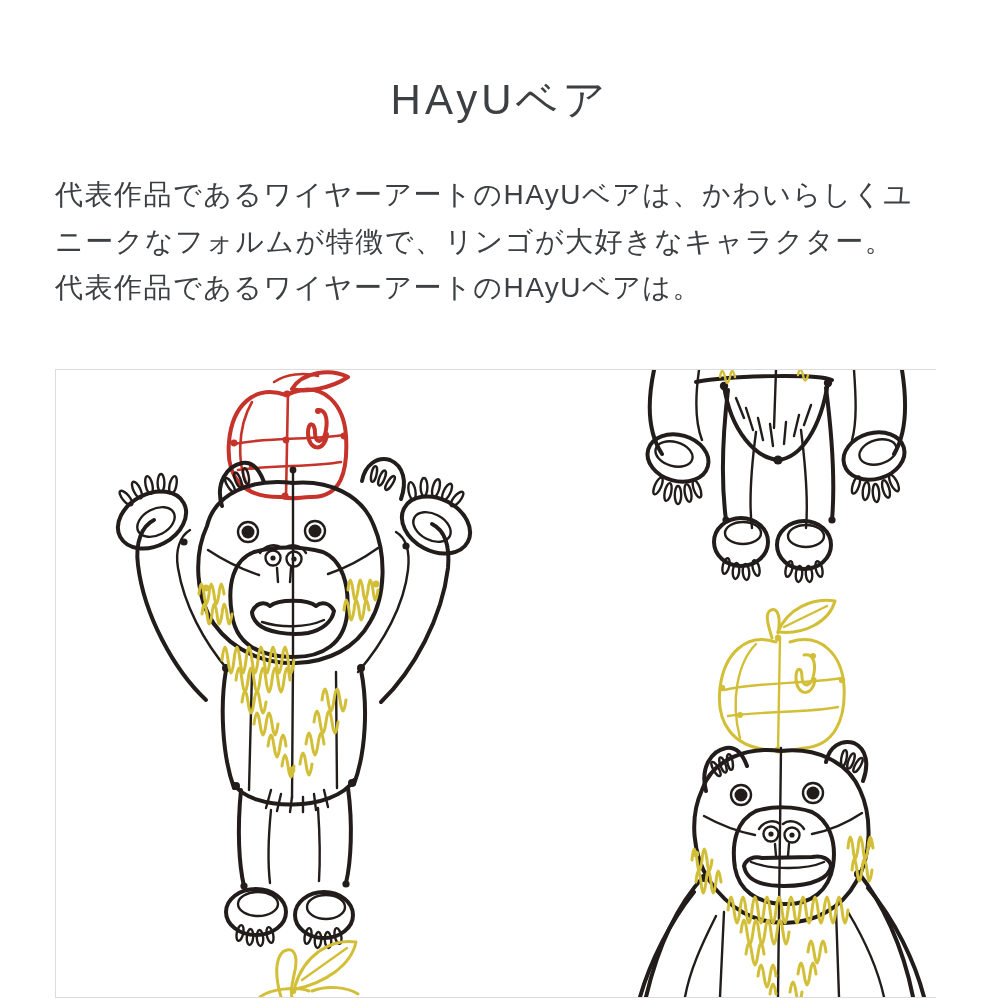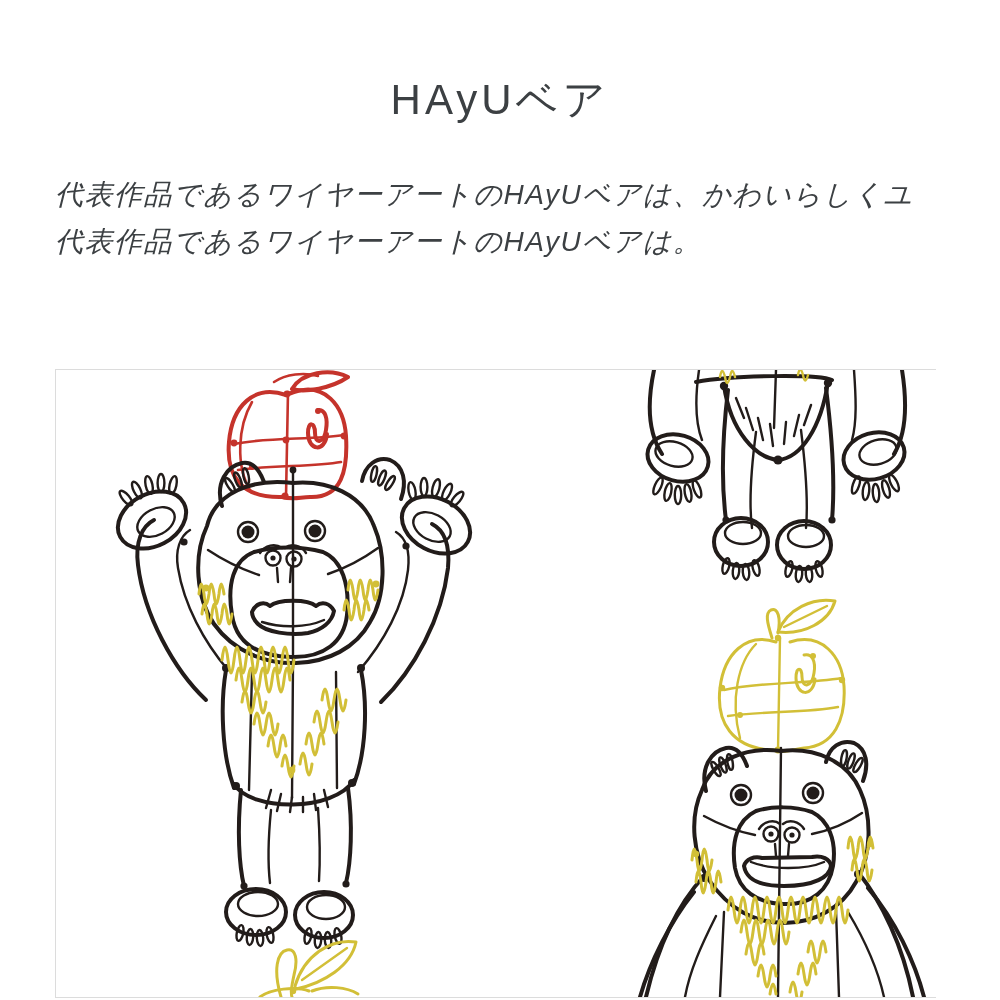--- a/index.html
+++ b/index.html
@@ -5,21 +5,21 @@
   :root{
     --background:#ffffff; --text:#3c4043; --line:#221c1a;
     --red-apple:#c5332b; --yellow:#d2bf37; --frame-border:#dcdcdc;
   }
   *{margin:0;padding:0;box-sizing:border-box;}
   html,body{width:1000px;height:1000px;background:var(--background,#fff);
     font-family:"Liberation Sans","DejaVu Sans",sans-serif;}
   .page{position:relative;width:936px;height:1000px;overflow:hidden;background:var(--background,#fff);padding-left:22px;}
   .title{position:absolute;top:76px;left:0;width:1000px;text-align:center;
     font-size:42px;line-height:48px;letter-spacing:4px;font-weight:500;color:var(--text,#3c4043);}
-  .desc{position:absolute;top:172px;left:55px;width:900px;color:var(--text,#3c4043);font-style:italic;}
+  .desc{position:absolute;top:172px;left:55px;width:900px;color:var(--text,#3c4043);}
   .desc .line{font-size:28px;line-height:46.5px;letter-spacing:1.5px;white-space:nowrap;}
   .image-frame{position:absolute;top:369px;left:55px;width:890px;height:629px;
     border:1px solid var(--frame-border,#dcdcdc);background:#fff;overflow:hidden;}
   svg{display:block;}
   .k{fill:none;stroke:var(--line,#221c1a);stroke-width:4;stroke-linecap:round;stroke-linejoin:round;}
   .k2{fill:none;stroke:var(--line,#221c1a);stroke-width:2.4;stroke-linecap:round;stroke-linejoin:round;}
   .r{fill:none;stroke:var(--red-apple,#c5332b);stroke-width:4;stroke-linecap:round;stroke-linejoin:round;}
   .r2{fill:none;stroke:var(--red-apple,#c5332b);stroke-width:2.6;stroke-linecap:round;stroke-linejoin:round;}
   .y{fill:none;stroke:var(--yellow,#d2bf37);stroke-width:3;stroke-linecap:round;stroke-linejoin:round;}
   .y2{fill:none;stroke:var(--yellow,#d2bf37);stroke-width:2.4;stroke-linecap:round;stroke-linejoin:round;}
@@ -29,20 +29,21 @@
 </style>
 </head>
 <body>
 
 <div class="page">
 
   <h1 class="title">HAyUベア</h1>
 
   <div class="desc">
     <div class="line">代表作品であるワイヤーアートのHAyUベアは、かわいらしくユ</div>
+    <div class="line">ニークなフォルムが特徴で、リンゴが大好きなキャラクター。</div>
     <div class="line">代表作品であるワイヤーアートのHAyUベアは。</div>
   </div>
 
   <div class="image-frame">
     <svg width="888" height="627" viewBox="0 0 888 627">
 
       <g>
         <path class="r" d="M230,25 C198,14 176,36 173,72 C170,106 185,128 226,127 C238,130 244,127 254,127 C286,128 292,100 290,66 C288,35 268,12 238,22 C235,23 232,24 230,25"></path>
         <path class="r2" d="M196,32 C182,56 179,96 195,122"></path>
         <path class="r2" d="M178,74 C212,67 258,70 288,65"></path>

